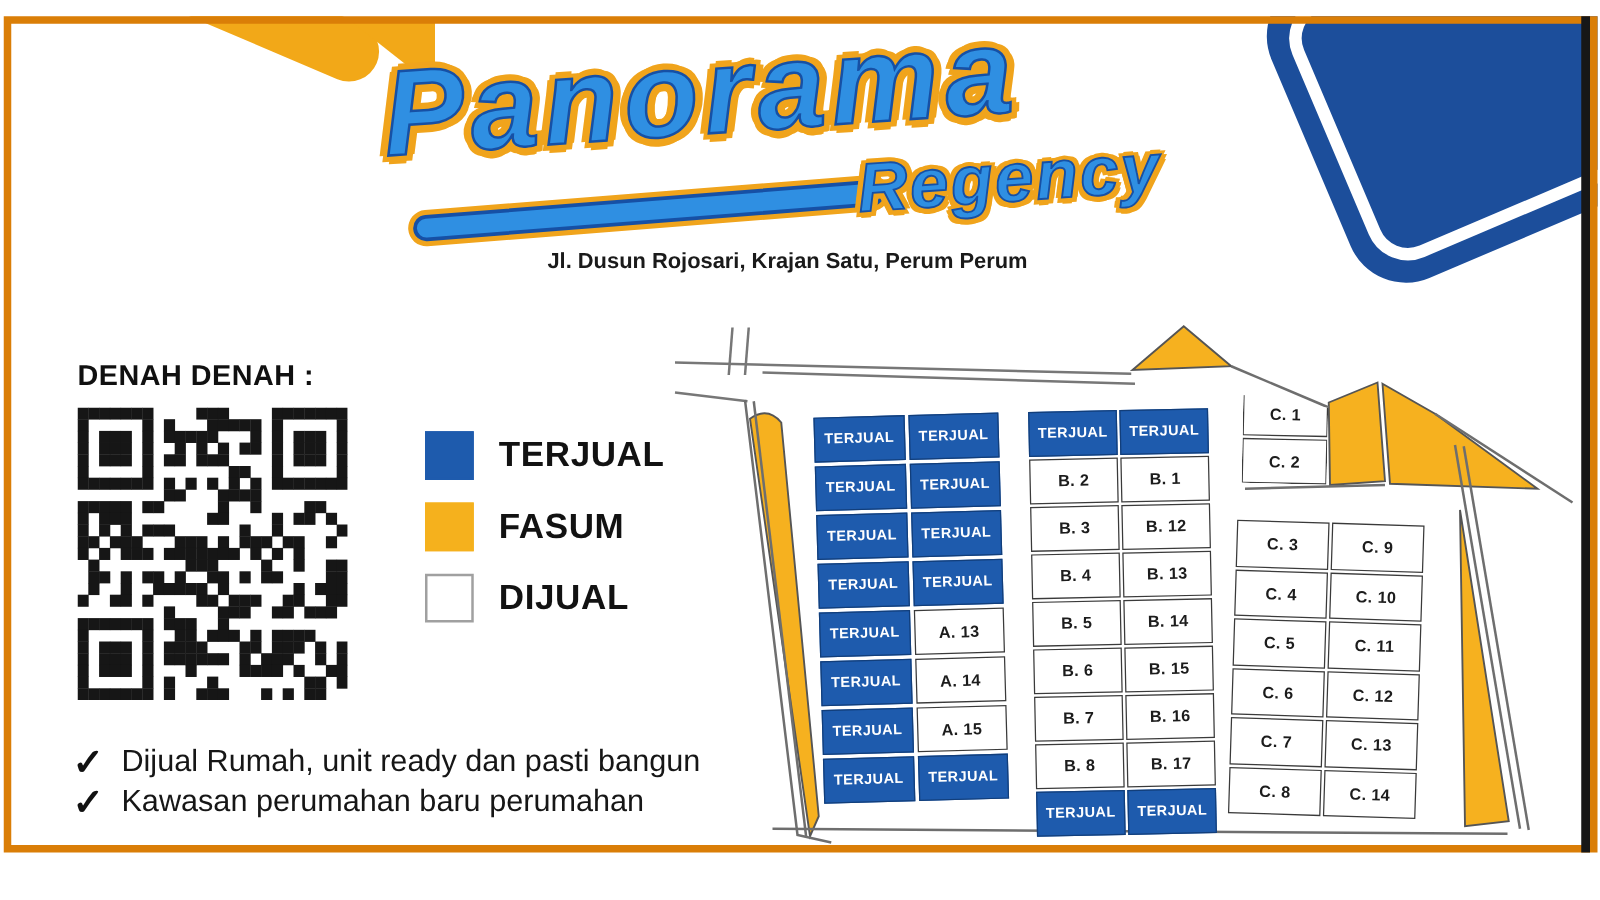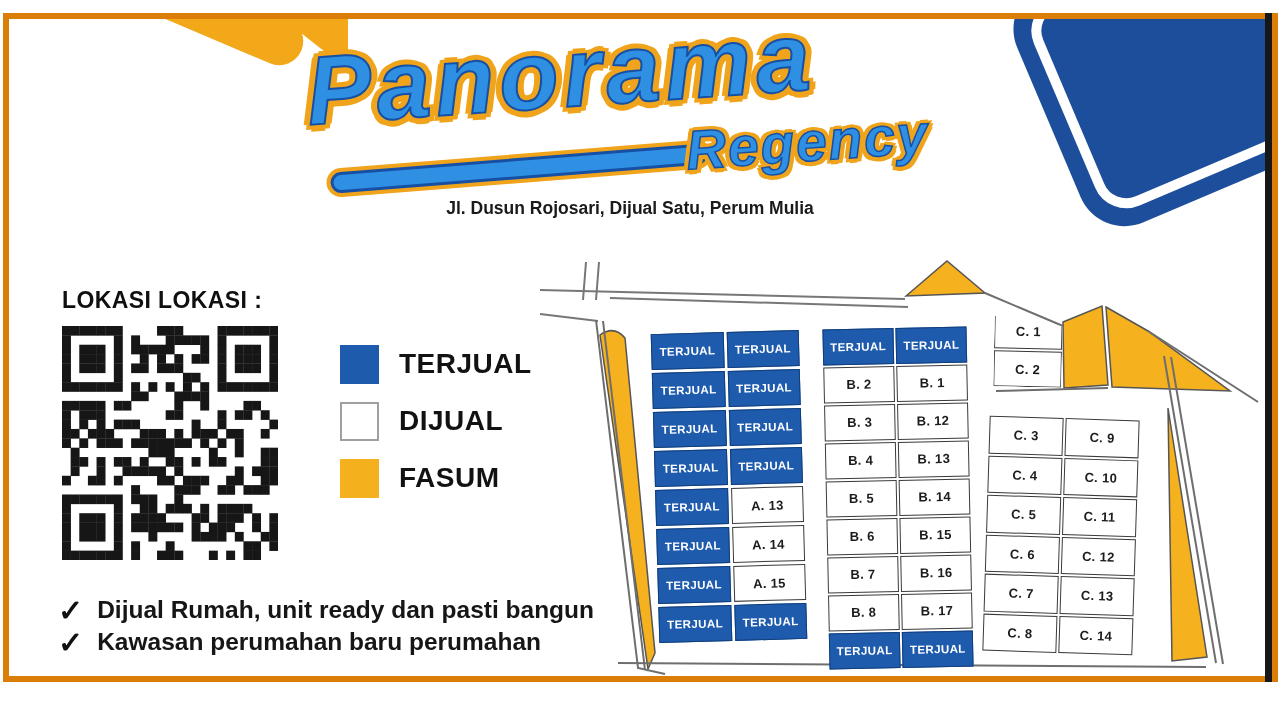--- a/index.html
+++ b/index.html
@@ -51,21 +51,21 @@
   .denah-title{position:absolute;left:62px;top:287px;font-size:23px;font-weight:bold;color:#101010;
                letter-spacing:0.4px;z-index:5;}
   .qr-wrap{position:absolute;left:62px;top:326px;width:216px;height:234px;z-index:5;}
   .legend{position:absolute;left:340px;top:344px;display:flex;flex-direction:column;gap:17px;z-index:5;}
   .legend-item{display:flex;align-items:center;gap:20px;height:40px;}
   .legend-swatch{width:39px;height:39px;box-sizing:border-box;background:#ccc;}
   .legend-label{font-size:28px;font-weight:bold;color:#121212;letter-spacing:0.5px;}
   .checklist{position:absolute;left:58px;top:596px;width:568px;z-index:5;}
   .check-item{display:flex;gap:14px;margin-bottom:2px;}
   .check-mark{font-size:30px;font-weight:bold;color:#111;line-height:1;flex:0 0 auto;}
-  .check-text{font-size:24.5px;font-weight:bold;color:#161616;text-align:justify;line-height:1.18;width:100%;}
+  .check-text{font-size:24.5px;font-weight:normal;color:#161616;text-align:justify;line-height:1.18;width:100%;}
 
   
   .map-svg{position:absolute;left:530px;top:250px;width:750px;height:450px;z-index:3;}
   .lot-block{position:absolute;display:grid;grid-template-columns:1fr 1fr;z-index:6;}
   #blockA{left:655px;top:332px;width:148px;grid-auto-rows:36px;gap:3px;transform:rotate(-1.6deg);}
   #blockB{left:826px;top:328px;width:144px;grid-auto-rows:35.5px;gap:2.5px;transform:rotate(-1.2deg);}
   #blockCtop{left:994px;top:313px;width:68px;grid-template-columns:1fr;grid-auto-rows:36px;gap:2px;
              transform:rotate(1.2deg);clip-path:polygon(0 5%,100% 17%,100% 100%,0 100%);}
   #blockC{left:986px;top:418px;width:150px;grid-auto-rows:37.5px;gap:2px;transform:rotate(1.8deg);}
   .cell{display:flex;align-items:center;justify-content:center;background:#fff;
@@ -82,24 +82,24 @@
   <div class="card-yellow"></div>
   <div class="card-blue"></div>
 
   <div class="logo">
     <div class="logo-swoosh"></div>
     <div class="logo-main">Panorama</div>
     <div class="logo-sub">Regency</div>
   </div>
 
   <div class="address">
-    <div>Jl. Dusun Rojosari, Dijual Satu, Perum Mulia</div>
+    <div>Jl. Dusun Rojosari, Krajan Satu, Perum Perum</div>
   </div>
 
-  <div class="denah-title">LOKASI LOKASI :</div>
+  <div class="denah-title">DENAH DENAH :</div>
 
   <div class="qr-wrap">
     <svg id="qr" viewBox="0 0 216 234" width="216" height="234">
         <rect x="0.00" y="0.00" width="8.94" height="9.66" fill="#161616"></rect>
         <rect x="8.64" y="0.00" width="8.94" height="9.66" fill="#161616"></rect>
         <rect x="17.28" y="0.00" width="8.94" height="9.66" fill="#161616"></rect>
         <rect x="25.92" y="0.00" width="8.94" height="9.66" fill="#161616"></rect>
         <rect x="34.56" y="0.00" width="8.94" height="9.66" fill="#161616"></rect>
         <rect x="43.20" y="0.00" width="8.94" height="9.66" fill="#161616"></rect>
         <rect x="51.84" y="0.00" width="8.94" height="9.66" fill="#161616"></rect>
@@ -408,26 +408,26 @@
         <rect x="190.08" y="224.64" width="8.94" height="9.66" fill="#161616"></rect>
       </svg>
   </div>
 
   <div class="legend">
     <div class="legend-item">
       <span class="legend-swatch" style="background: rgb(30, 91, 173); border: 2px solid rgb(30, 91, 173);"></span>
       <span class="legend-label">TERJUAL</span>
     </div>
     <div class="legend-item">
+      <span class="legend-swatch" style="background: rgb(245, 177, 29); border: 2px solid rgb(245, 177, 29);"></span>
+      <span class="legend-label">FASUM</span>
+    </div>
+    <div class="legend-item">
       <span class="legend-swatch" style="background: rgb(255, 255, 255); border: 2px solid rgb(160, 160, 160);"></span>
       <span class="legend-label">DIJUAL</span>
-    </div>
-    <div class="legend-item">
-      <span class="legend-swatch" style="background: rgb(245, 177, 29); border: 2px solid rgb(245, 177, 29);"></span>
-      <span class="legend-label">FASUM</span>
     </div>
   </div>
 
   <div class="checklist">
     <div class="check-item">
       <span class="check-mark">✓</span>
       <span class="check-text">Dijual Rumah, unit ready dan pasti bangun</span>
     </div>
     <div class="check-item">
       <span class="check-mark">✓</span>

